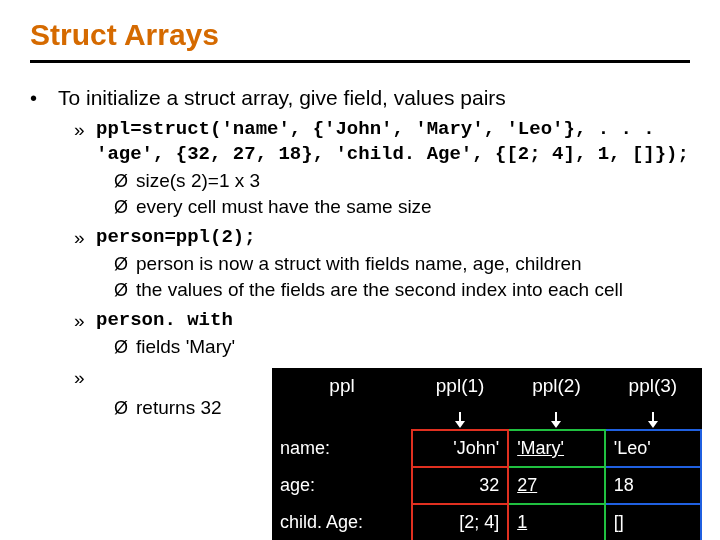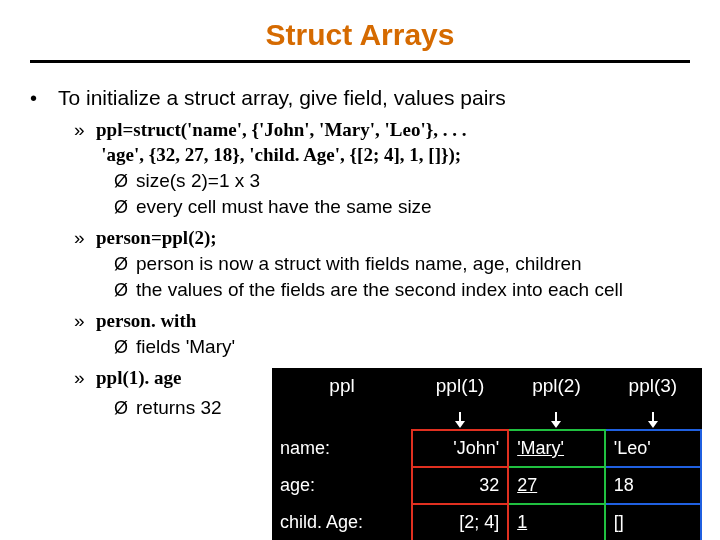--- a/index.html
+++ b/index.html
@@ -9,42 +9,41 @@
     background: #fff;
     font-family: Arial, Helvetica, sans-serif;
     color: #000;
     position: relative;
     overflow: hidden;
   }
   .slide {
     padding: 18px 30px 0 30px;
   }
   .title {
-    text-align: center;
+    text-align: left;
     font-weight: bold;
     font-size: 30px;
     color: #d56a00;
     padding-bottom: 8px;
   }
   .titlerule {
     border-bottom: 3px solid #000;
     margin-bottom: 22px;
   }
   .row { display: flex; align-items: flex-start; }
   .lvl0-bullet { width: 28px; font-size: 20px; line-height: 26px; text-align: left; }
   .lvl0-text { font-size: 21px; line-height: 26px; }
   .lvl1 { margin-left: 44px; margin-top: 6px; }
   .lvl1-bullet { width: 22px; font-size: 19px; line-height: 25px; }
   .lvl1-code {
-    font-family: Liberation Serif, serif;
+    font-family: Liberation Mono, monospace;
     font-weight: bold;
     font-size: 19px;
     line-height: 25px;
     white-space: pre;
-    text-align: center;
   }
   .lvl2 { margin-left: 84px; margin-top: 2px; }
   .lvl2-bullet { width: 22px; font-size: 18px; line-height: 24px; font-family: Arial, sans-serif; }
   .lvl2-text { font-size: 19px; line-height: 24px; }
   .diagram {
     position: absolute;
     left: 272px;
     top: 368px;
     width: 430px;
     background: #000;
@@ -121,21 +120,20 @@
     <div class="lvl1-bullet">»</div>
     <div class="lvl1-code">person. with</div>
   </div>
   <div class="row lvl2">
     <div class="lvl2-bullet">Ø</div>
     <div class="lvl2-text">fields 'Mary'</div>
   </div>
 
   <div class="row lvl1">
     <div class="lvl1-bullet">»</div>
-    <div class="lvl1-code">ppl(1). age</div>
   </div>
   <div class="row lvl2" style="margin-top:6px">
     <div class="lvl2-bullet">Ø</div>
     <div class="lvl2-text">returns 32</div>
   </div>
 </div>
 
 <div class="diagram">
   <table>
     <tbody>

